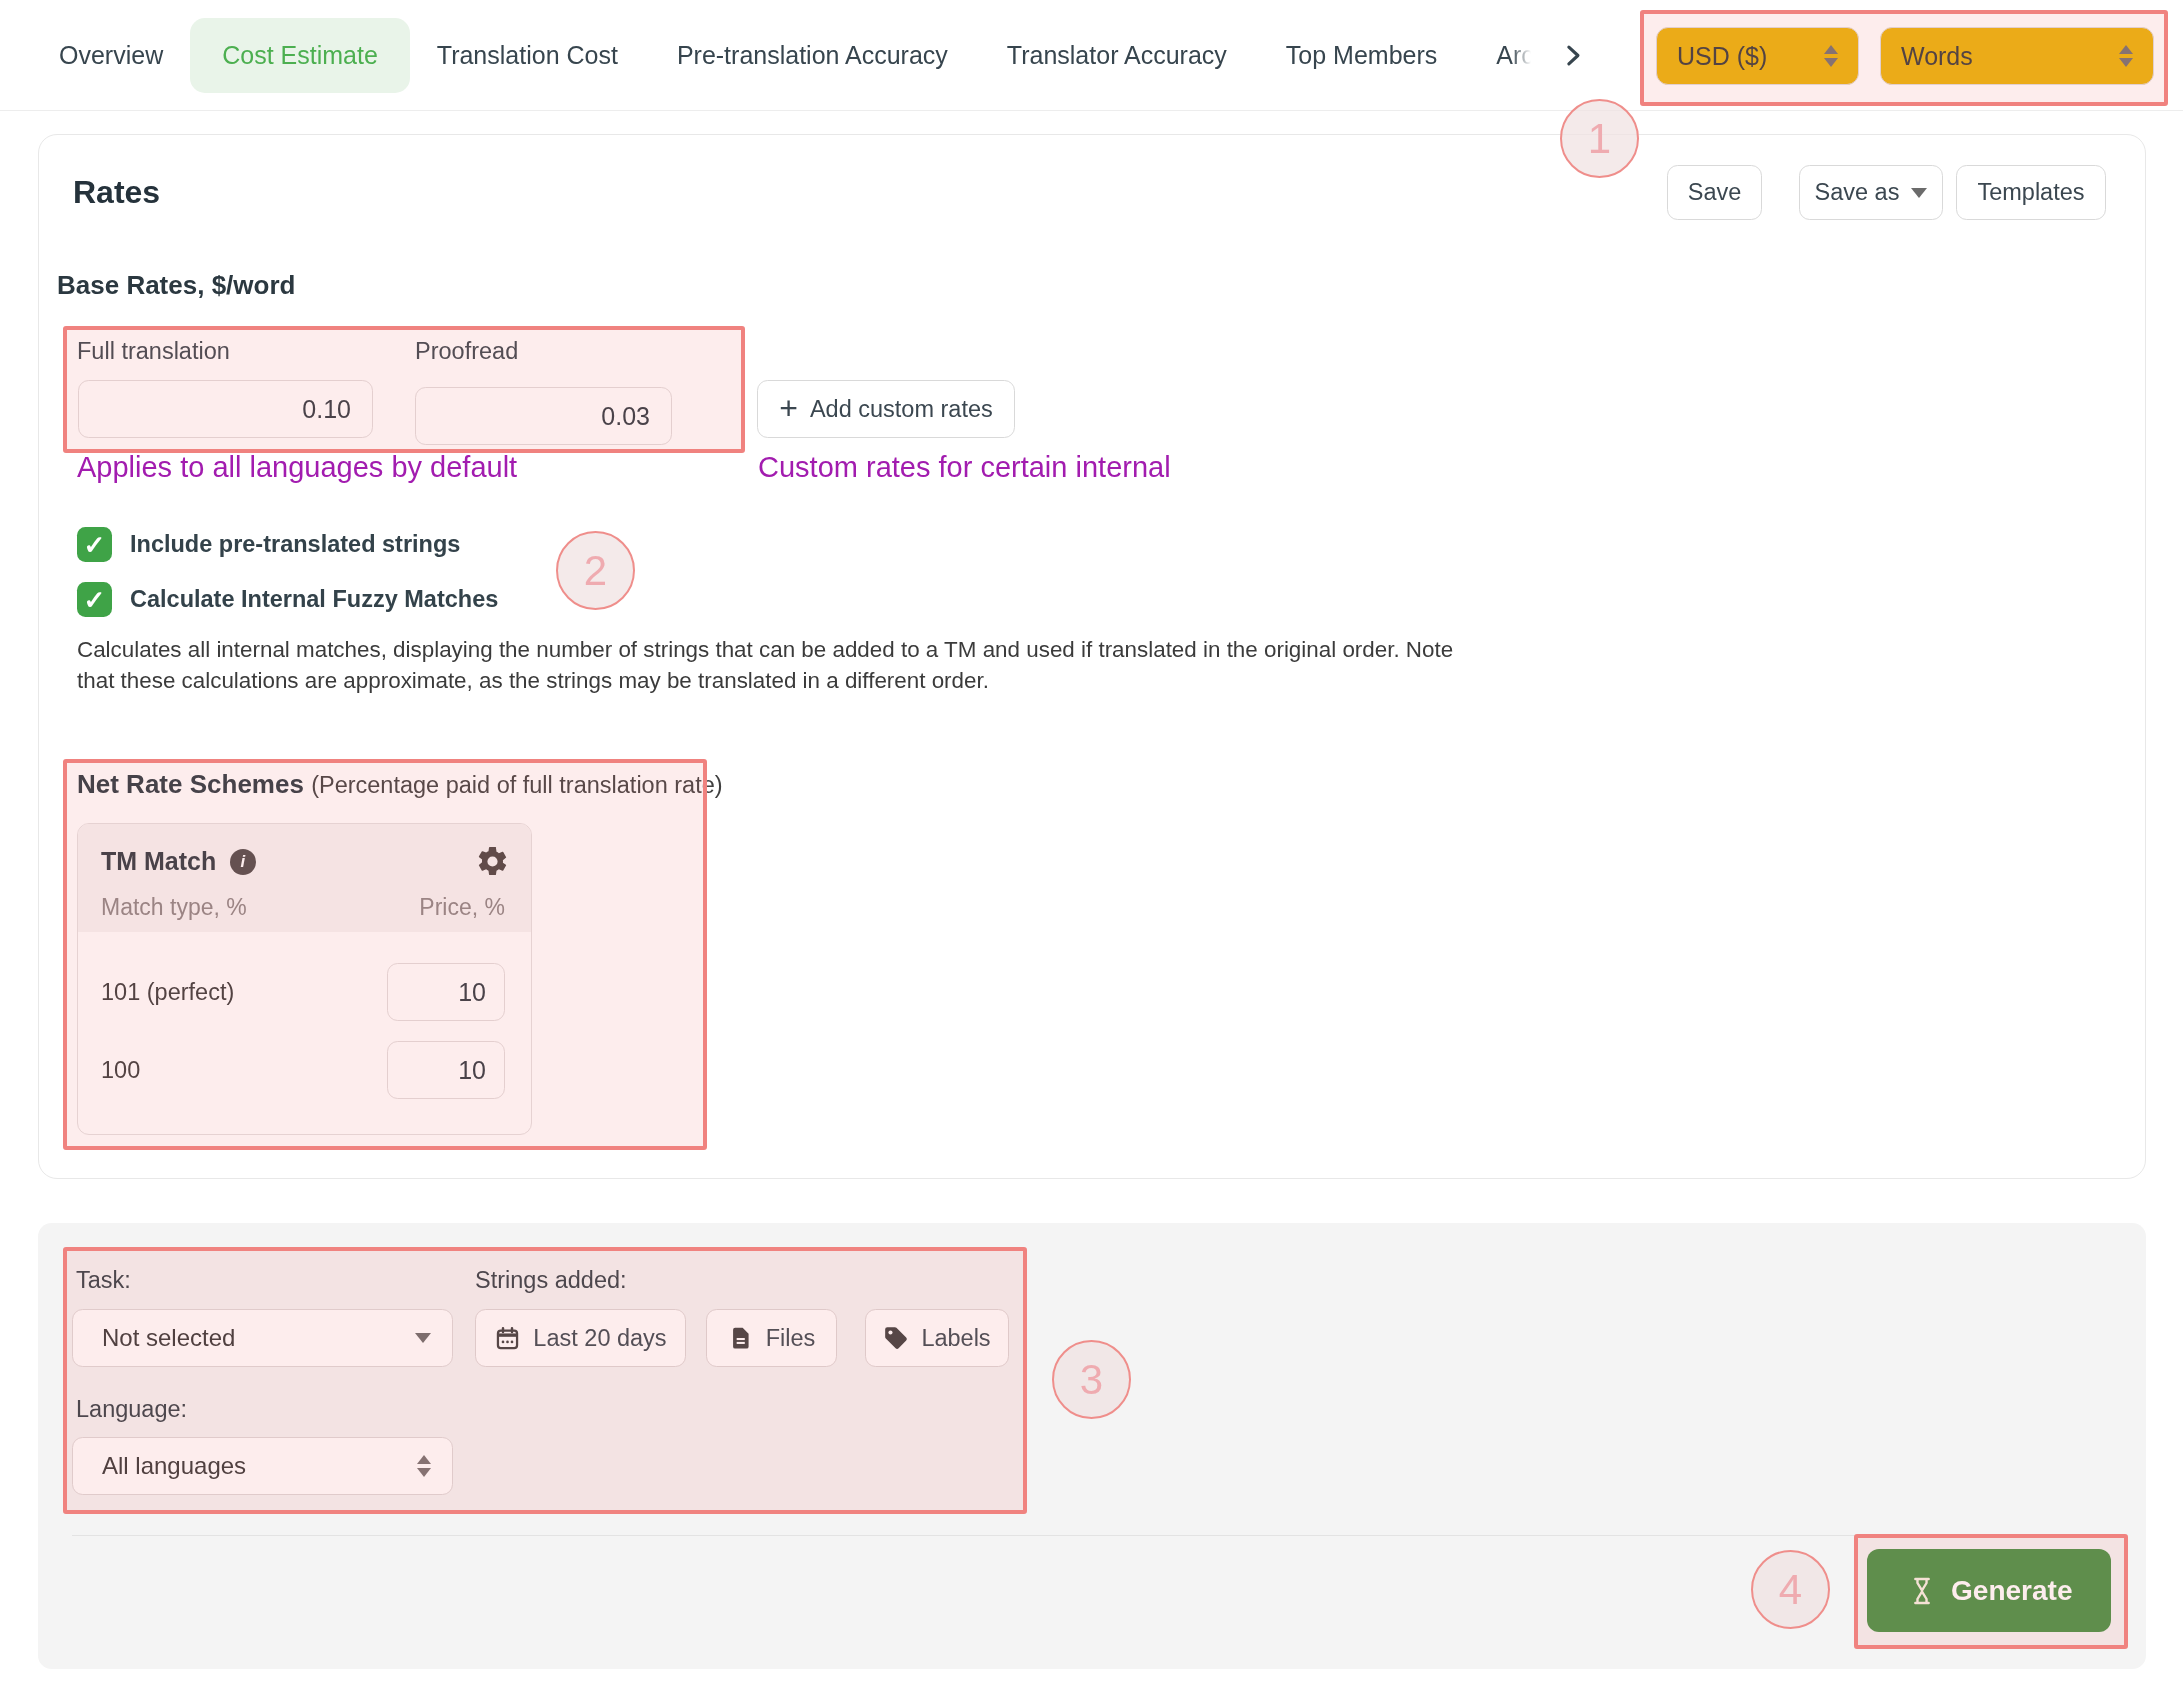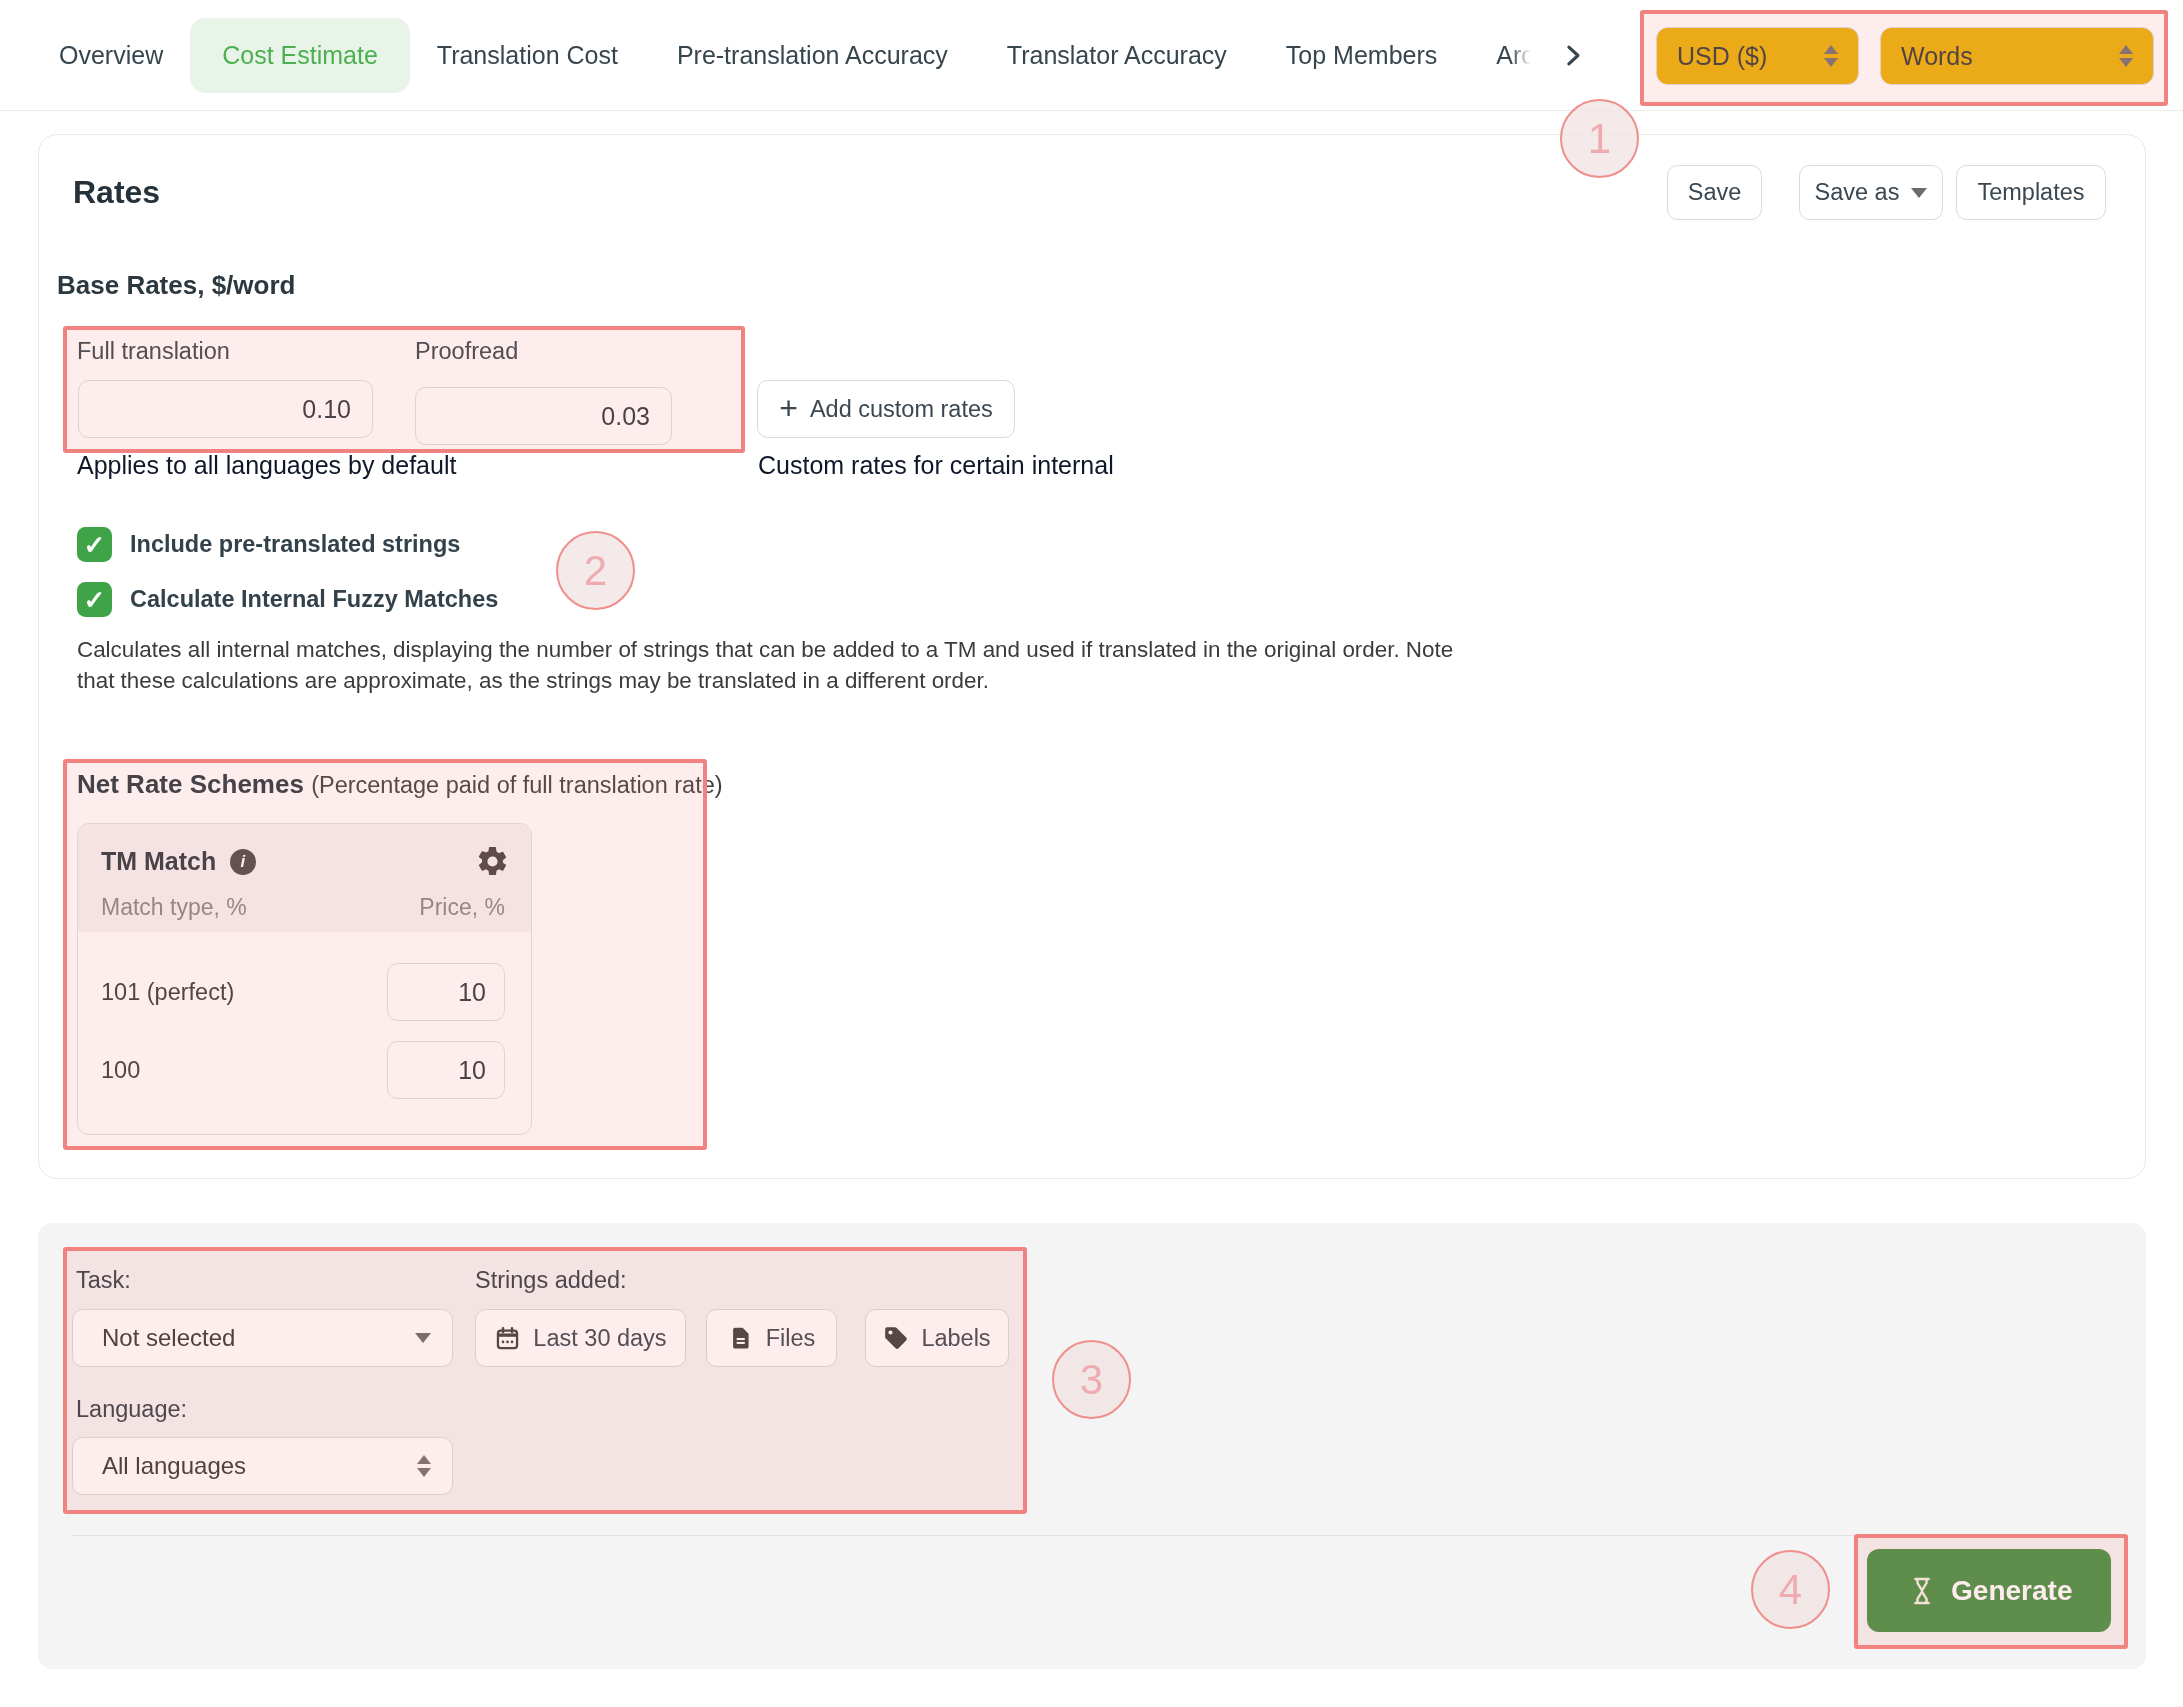--- a/index.html
+++ b/index.html
@@ -64,21 +64,21 @@
 
   .text-input {
     position: absolute; height: 58px; background: #fff;
     border: 1.5px solid #e2dcdc; border-radius: 10.6px;
     display: flex; align-items: center; justify-content: flex-end;
     padding-right: 21px; font-size: 25px; color: #2f3941;
   }
   .btn-add-custom { position: absolute; top: 245px; left: 718px; width: 258px; height: 58px; }
   .plus-glyph { font-size: 32px; font-weight: 400; color: #3b4750; line-height: 1; margin-top: -3px; }
 
-  .helper-text { position: absolute; top: 316px; font-size: 25px; color: #0f172a; }
+  .helper-text { position: absolute; top: 316px; font-size: 29px; color: #a21caf; }
 
   .cb-row { position: absolute; left: 38px; display: flex; align-items: center; gap: 18px; }
   .checkbox {
     width: 35px; height: 35px; border-radius: 8.3px; background: #3fa347;
     display: flex; align-items: center; justify-content: center; cursor: pointer;
   }
   .checkmark { color: #fff; font-size: 26px; font-weight: 700; line-height: 1; }
   .cb-label { font-size: 23.5px; font-weight: 700; color: #33424a; }
 
   .fuzzy-para {
@@ -258,21 +258,21 @@
     <span>
       <svg class="icon-svg" width="27" height="27" viewBox="0 0 24 24">
           <rect x="3.5" y="5" width="17" height="15.5" rx="2.5" fill="none" stroke="#3d3d3d" stroke-width="2"></rect>
           <path d="M3.5 7.5h17v3h-17z" fill="#3d3d3d"></path>
           <path d="M8 2.8v3.4M16 2.8v3.4" stroke="#3d3d3d" stroke-width="2.2" stroke-linecap="round"></path>
           <circle cx="8" cy="15" r="1.2" fill="#3d3d3d"></circle>
           <circle cx="12" cy="15" r="1.2" fill="#3d3d3d"></circle>
           <circle cx="16" cy="15" r="1.2" fill="#3d3d3d"></circle>
         </svg>
     </span>
-    <span>Last 30 days</span>
+    <span>Last 20 days</span>
   </div>
 
   <div class="btn filter-btn" style="left:668px; width:131px;">
     <span>
       <svg class="icon-svg" width="26" height="26" viewBox="0 0 24 24">
           <path d="M6.5 2.5h7L19 8v12a1.8 1.8 0 0 1-1.8 1.8H6.5A1.8 1.8 0 0 1 4.7 20V4.3A1.8 1.8 0 0 1 6.5 2.5z" fill="#3d3d3d"></path>
           <rect x="8" y="12" width="7.5" height="1.9" fill="#fff"></rect>
           <rect x="8" y="15.6" width="7.5" height="1.9" fill="#fff"></rect>
         </svg>
     </span>

